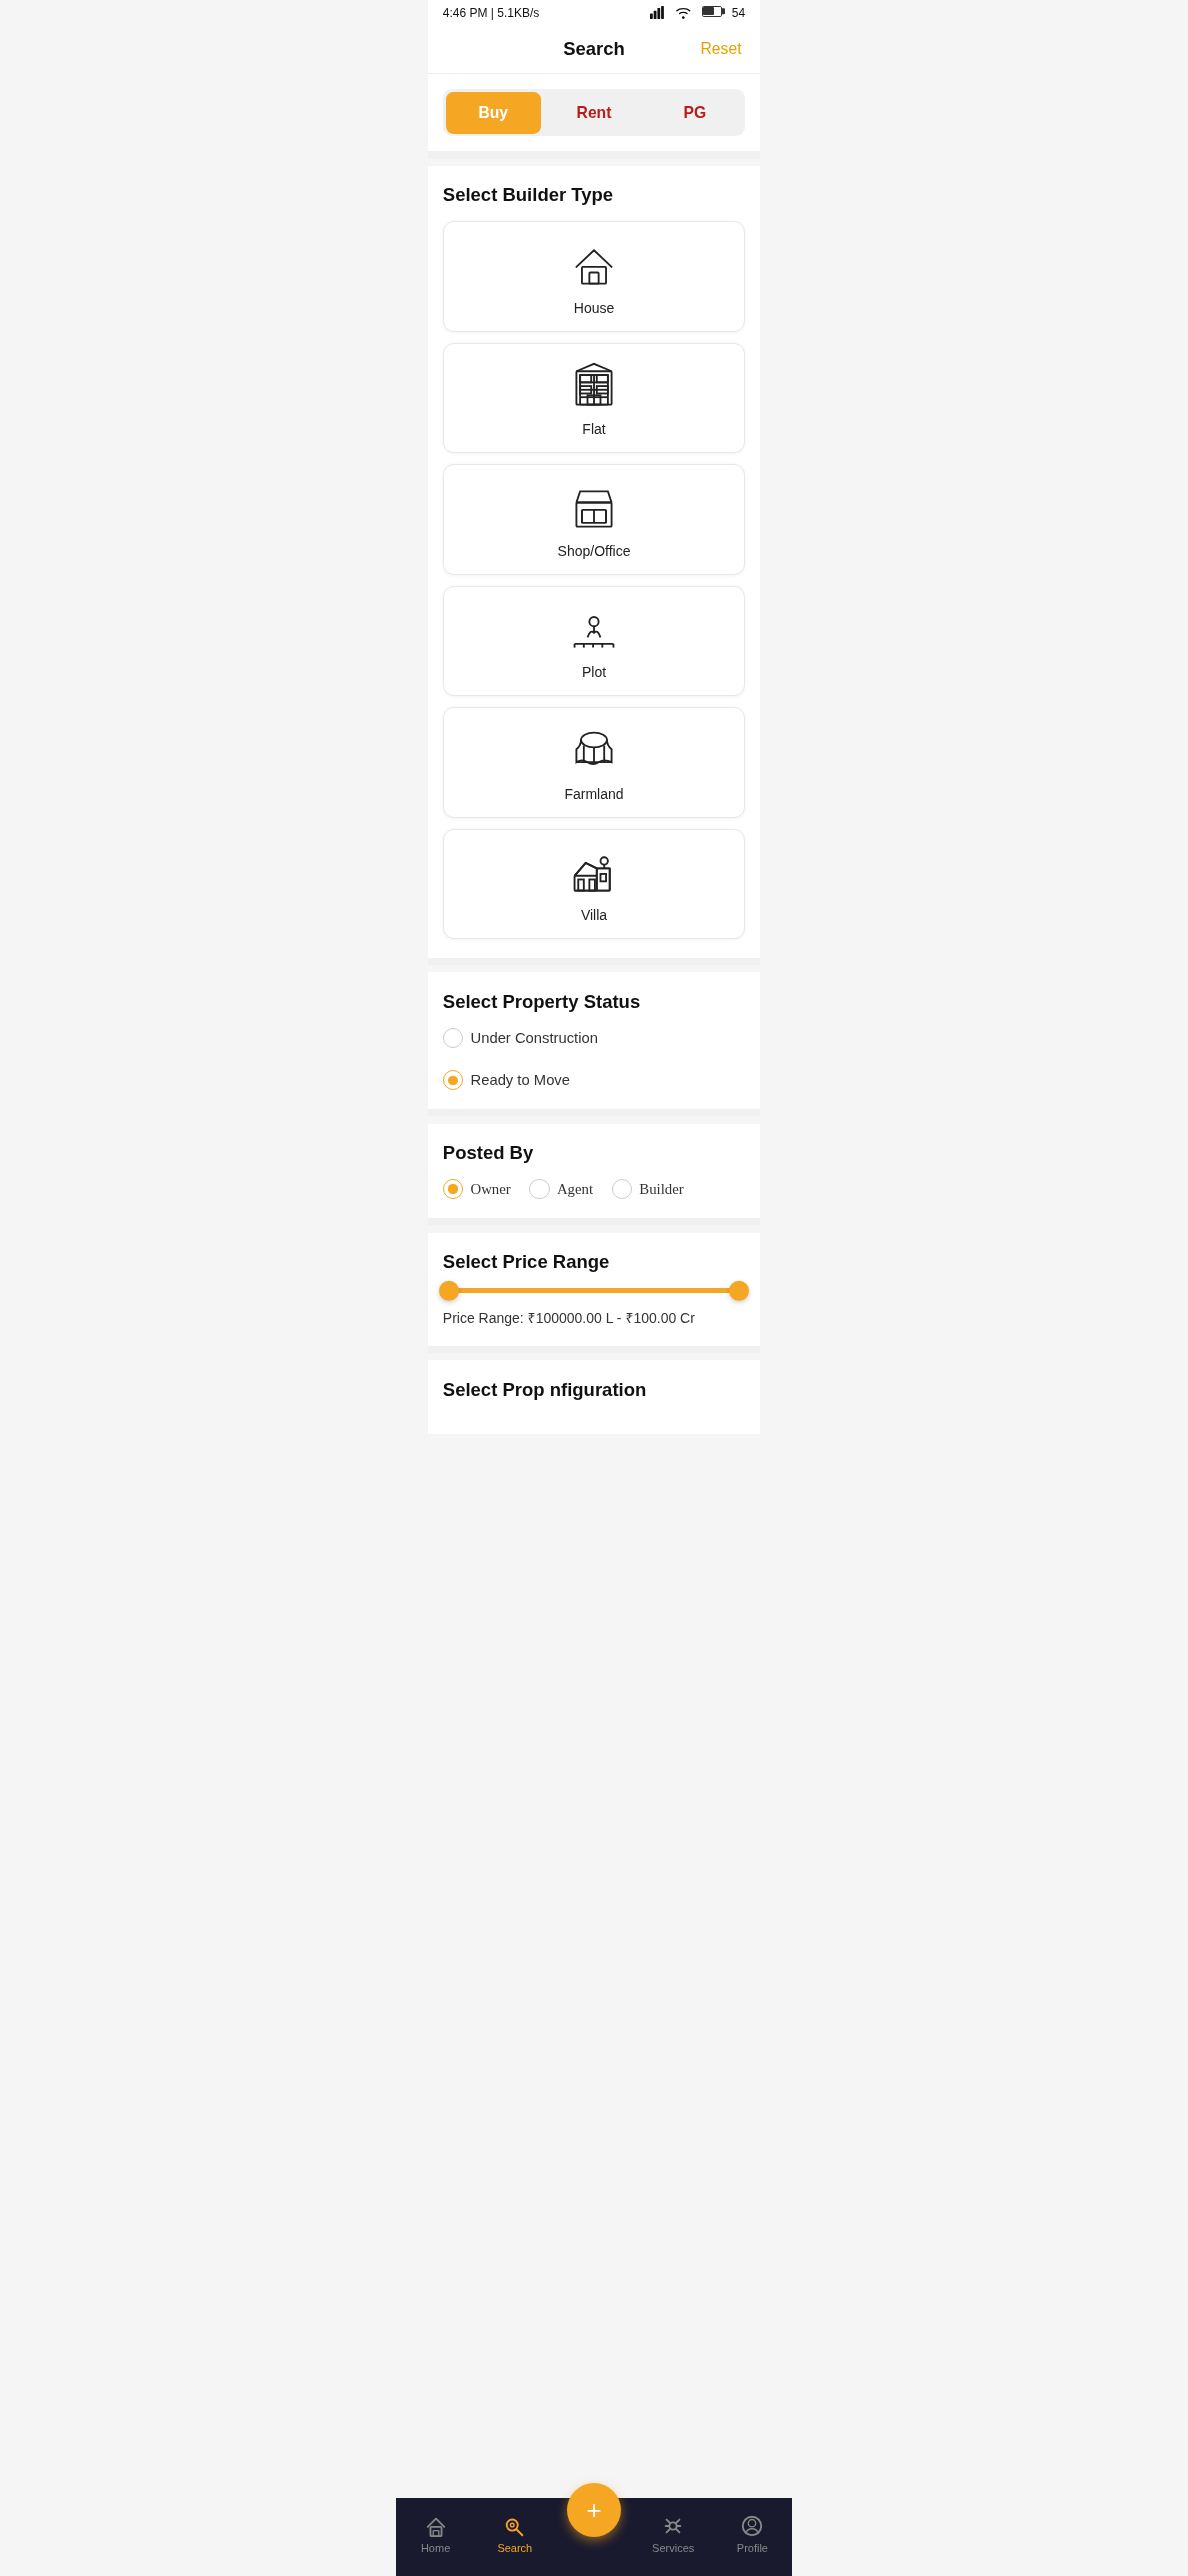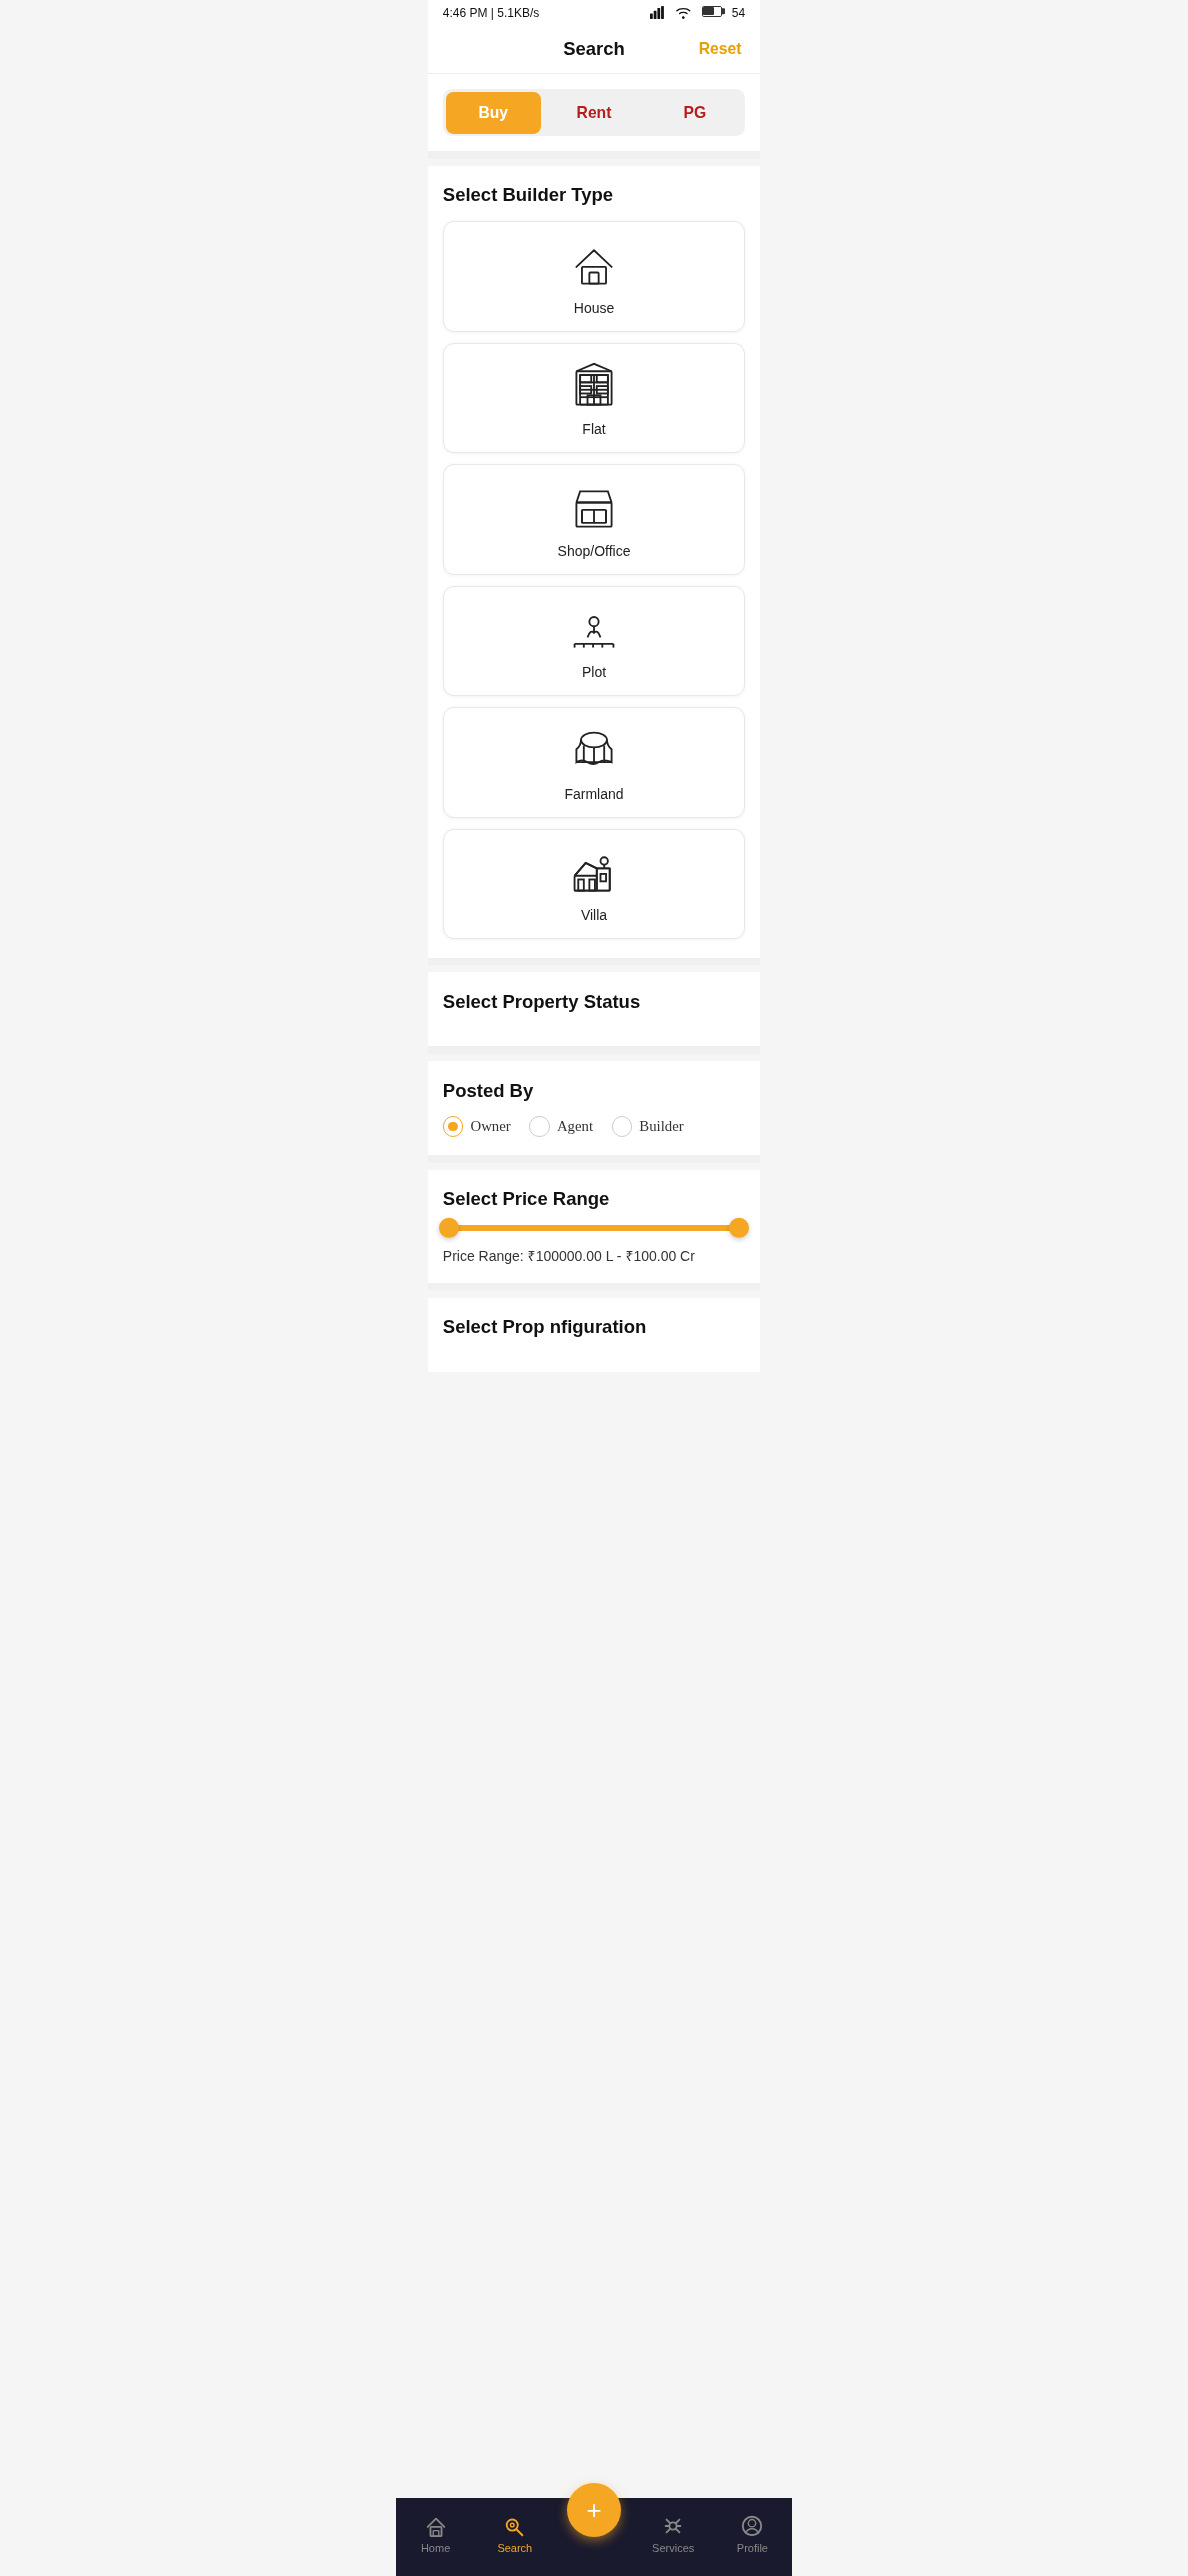--- a/index.html
+++ b/index.html
@@ -71,21 +71,21 @@
     }
     .header-title {
       font-size: 18.5px;
       font-weight: 600;
       color: #111;
     }
     .header-reset {
       position: absolute;
       right: 18.5px;
       font-size: 15.7px;
-      font-weight: 700;
+      font-weight: 400;
       color: #e8a000;
       cursor: pointer;
     }
 
     
     .tab-switcher {
       background: #fff;
       padding: 14.8px;
     }
     .tab-container {
@@ -431,20 +431,30 @@
       <span class="property-label">Villa</span>
     </div>
 
   </div>
 </div>
 
 <div class="divider"></div>
 
 <div class="section">
   <div class="section-title">Select Property Status</div>
+  <div class="radio-group">
+    <div class="radio-item">
+      <div class="radio-circle"></div>
+      <span class="radio-label">Under Construction</span>
+    </div>
+    <div class="radio-item">
+      <div class="radio-circle selected"></div>
+      <span class="radio-label">Ready to Move</span>
+    </div>
+  </div>
 </div>
 
 <div class="divider"></div>
 
 <div class="section">
   <div class="section-title">Posted By</div>
   <div class="posted-by-group radio-group">
     <div class="radio-item">
       <div class="radio-circle selected"></div>
       <span class="radio-label">Owner</span>

